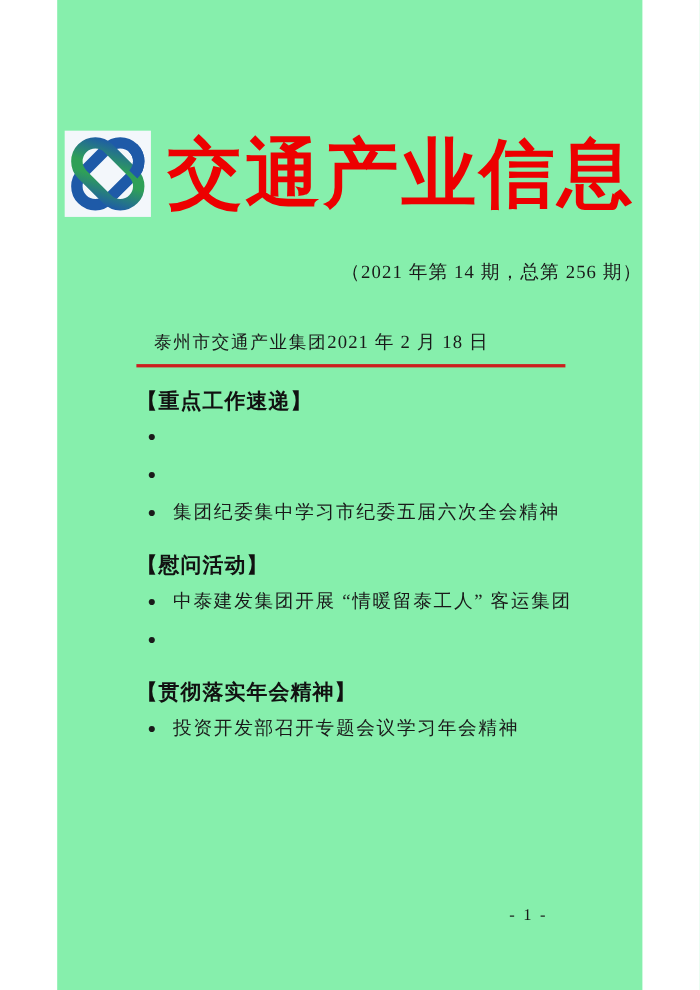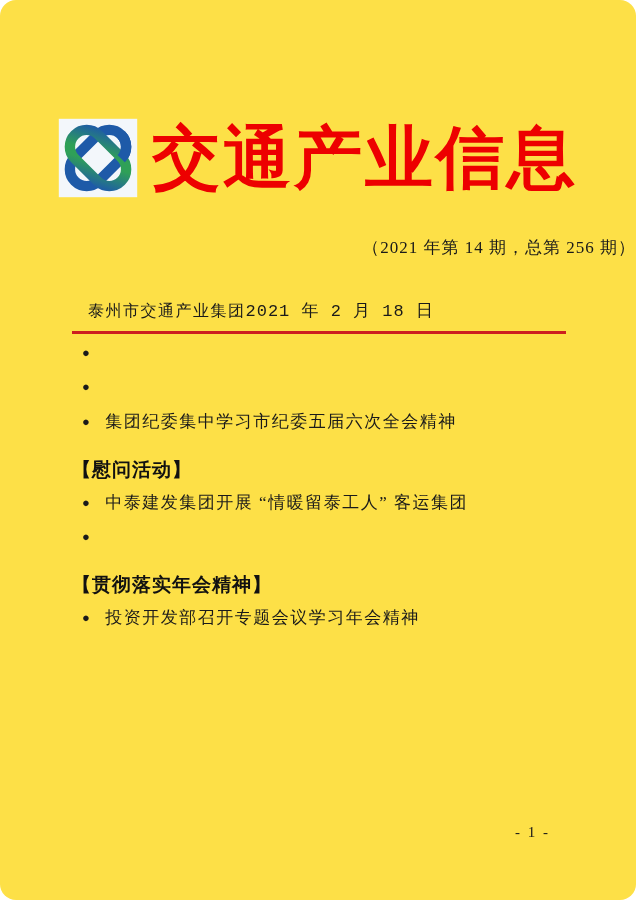--- a/index.html
+++ b/index.html
@@ -1,25 +1,24 @@
 <!DOCTYPE html>
 <html><head>
 <meta charset="utf-8">
 <style>
   html, body { margin: 0; padding: 0; background: #ffffff; }
   .page {
     position: relative;
-    width: 636px;
+    width: 532px;
     height: 900px;
     margin: 0 auto;
-    background: #fde047;
+    background: #86efac;
     font-family: "Liberation Serif", serif;
     color: #1a1a1a;
     overflow: hidden;
-    border-radius: 16px;
   }
 
   
   .masthead {
     position: absolute;
     top: 118px;
     left: 0;
     width: 100%;
     display: flex;
     justify-content: center;
@@ -65,21 +64,20 @@
     align-items: baseline;
   }
   .org-name {
     font-size: 16px;
     letter-spacing: 1.5px;
     padding-left: 16px;
   }
   .issue-date {
     font-size: 17px;
     letter-spacing: 1px;
-    font-family: Liberation Mono, monospace;
   }
 
   .red-rule {
     position: absolute;
     top: 331px;
     left: 72px;
     right: 70px;
     height: 3px;
     border: none;
     margin: 0;
@@ -160,20 +158,21 @@
 
   <div class="meta-row">
     <span class="org-name">泰州市交通产业集团</span>
     <span class="issue-date">2021 年 2 月 18 日</span>
   </div>
 
   <hr class="red-rule" style="background: rgb(204, 31, 31);">
 
   <div class="content" id="sections">
   <section class="section">
+    <h2 class="section-heading">【重点工作速递】</h2>
     <ul class="item-list">
   <li class="item">
     <span class="bullet">●</span>
   </li>
 
   <li class="item">
     <span class="bullet">●</span>
   </li>
 
   <li class="item">

